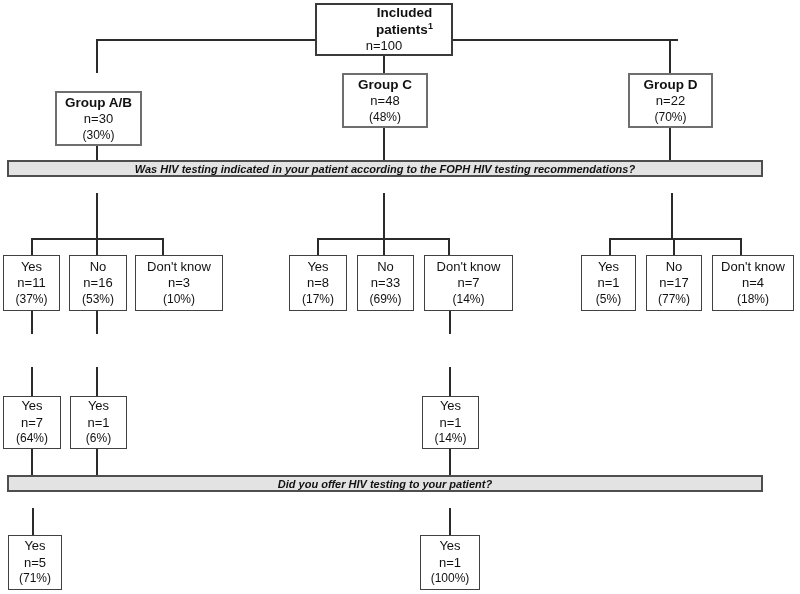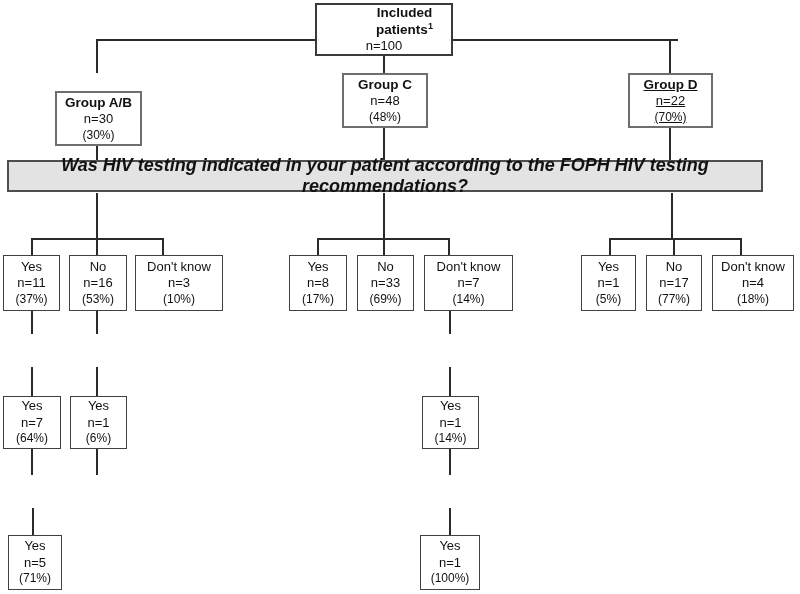--- a/index.html
+++ b/index.html
@@ -28,26 +28,26 @@
   }
   .node .pct{font-size:12px;}
   .root-node{border:2px solid #3a3a3a;}
   .root-node .title{font-weight:bold;font-size:13.5px;margin-left:41px;}
   .root-node sup{font-size:9px;font-weight:bold;vertical-align:super;line-height:0;}
   .group-node{border:2px solid #6e6e6e;}
   .group-node .title{font-weight:bold;font-size:13.5px;}
   
   .banner{
     position:absolute;
-    left:7px;width:756px;height:32px;
+    left:7px;width:756px;height:17px;
     background:#e3e3e3;
     border:2px solid #4e4e4e;
     box-sizing:border-box;
     display:flex;align-items:center;justify-content:center;
-    font-weight:bold;font-style:italic;font-size:18px;
+    font-weight:bold;font-style:italic;font-size:11px;
     text-align:center;
   }
 </style>
 </head>
 <body>
 
 <div id="canvas">
 
   <div class="hline" style="left:96px;top:39px;width:582px;"></div>
   <div class="vline" style="left:96px;top:39px;height:34px;"></div>
@@ -98,21 +98,21 @@
   <div class="node group-node" style="left:55px;top:91px;width:87px;height:55px;">
     <div class="title">Group A/B</div>
     <div>n=30</div>
     <div class="pct">(30%)</div>
   </div>
   <div class="node group-node" style="left:342px;top:73px;width:86px;height:55px;">
     <div class="title">Group C</div>
     <div>n=48</div>
     <div class="pct">(48%)</div>
   </div>
-  <div class="node group-node" style="left:628px;top:73px;width:85px;height:55px;text-decoration:underline;">
+  <div class="node group-node" style="left:628px;top:73px;width:85px;height:55px;">
     <div class="title">Group D</div>
     <div>n=22</div>
     <div class="pct">(70%)</div>
   </div>
 
   <div class="banner" style="top:160px;">
     <span>Was HIV testing indicated in your patient according to the FOPH HIV testing recommendations?</span>
   </div>
 
   <div class="node" style="left:3px;top:255px;width:57px;height:56px;">
@@ -171,20 +171,23 @@
     <div>Yes</div>
     <div>n=1</div>
     <div class="pct">(6%)</div>
   </div>
   <div class="node" style="left:422px;top:396px;width:57px;height:53px;">
     <div>Yes</div>
     <div>n=1</div>
     <div class="pct">(14%)</div>
   </div>
 
+  <div class="banner" style="top:475px;">
+    <span>Did you offer HIV testing to your patient?</span>
+  </div>
 
   <div class="node" style="left:8px;top:535px;width:54px;height:55px;">
     <div>Yes</div>
     <div>n=5</div>
     <div class="pct">(71%)</div>
   </div>
   <div class="node" style="left:420px;top:535px;width:60px;height:55px;">
     <div>Yes</div>
     <div>n=1</div>
     <div class="pct">(100%)</div>

